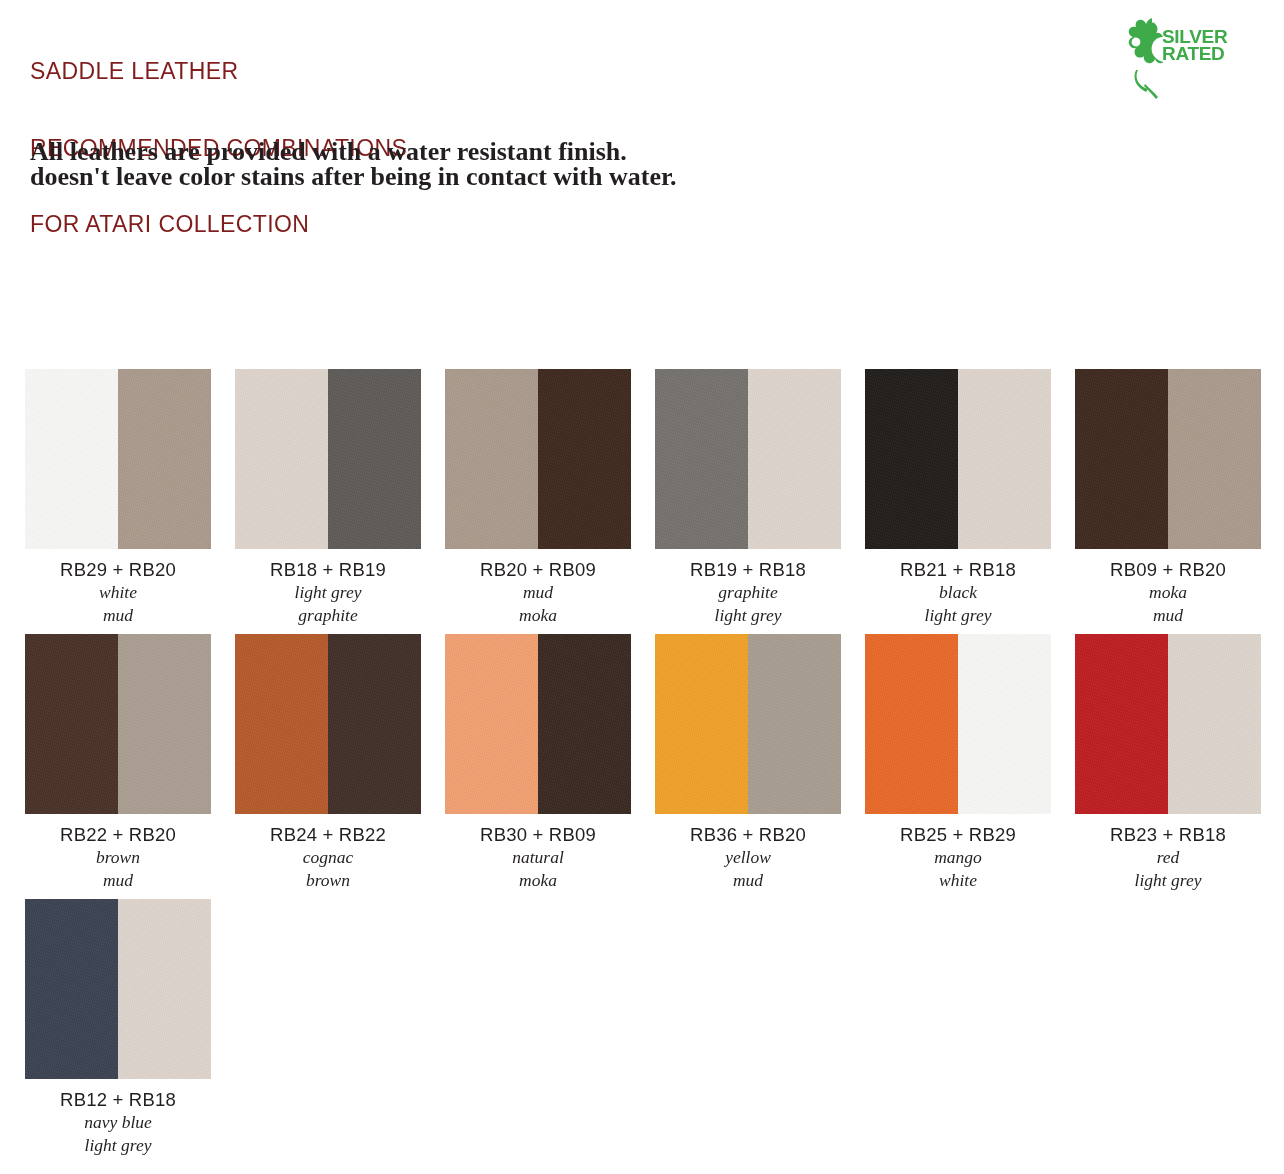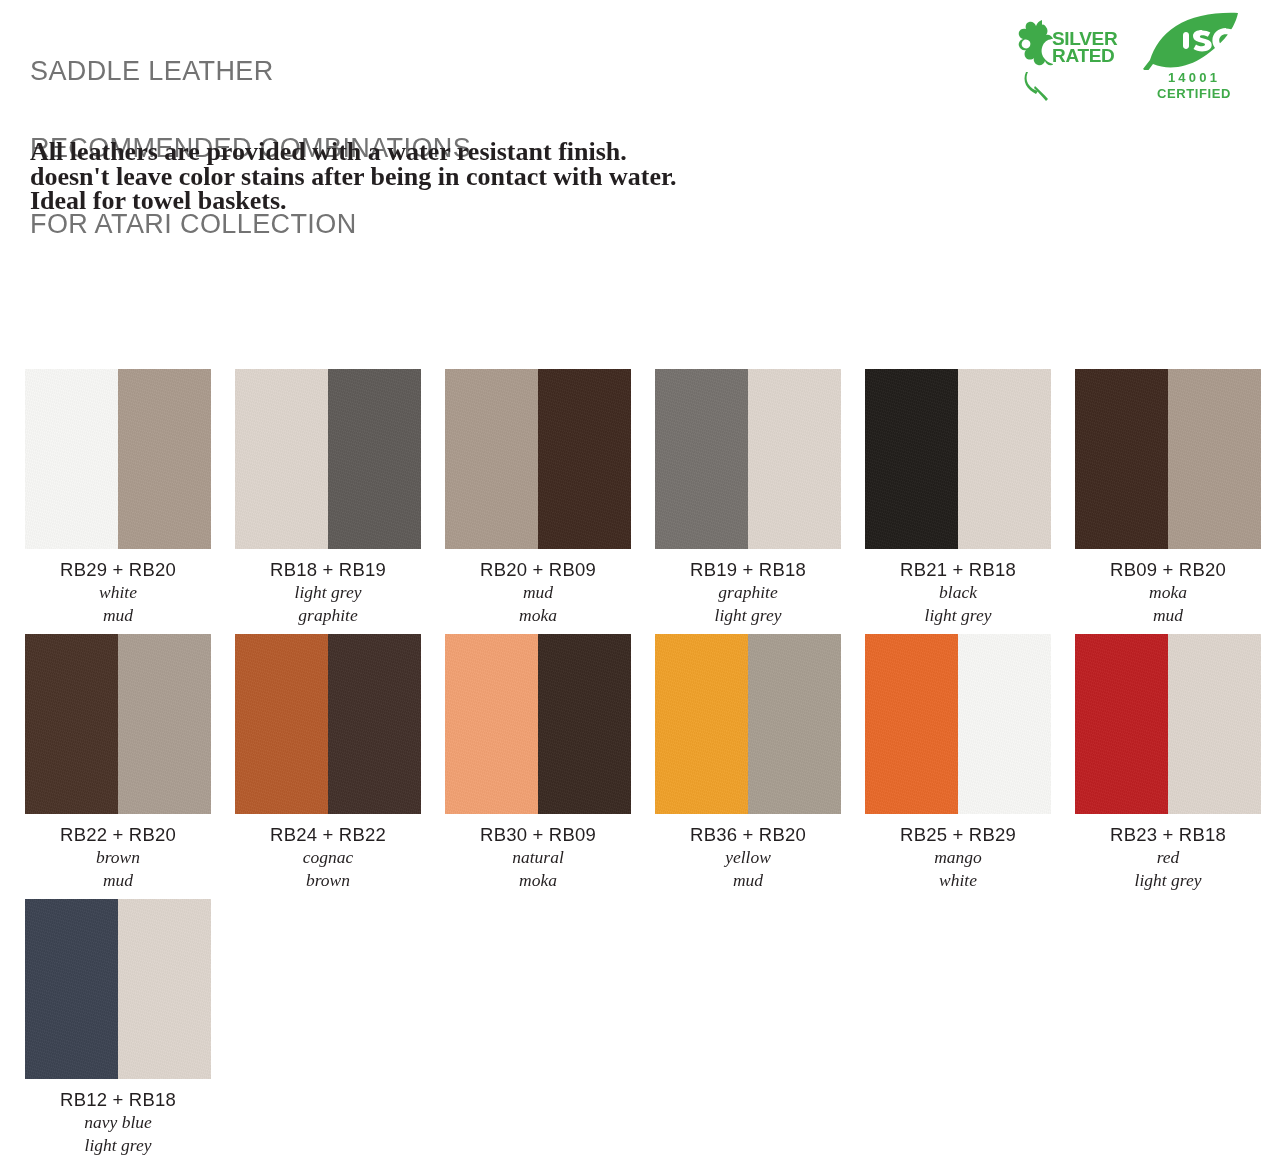--- a/index.html
+++ b/index.html
@@ -22,25 +22,25 @@
     position: absolute;
     left: 0; top: 0;
     width: 1284px;
     height: 120px;
   }
   #page-title {
     position: absolute;
     left: 30px;
     top: 8px;
     font-family: "Liberation Sans", sans-serif;
-    font-size: 27px;
+    font-size: 23px;
     line-height: 25.5px;
     letter-spacing: 0.4px;
     font-weight: 400;
-    color: #737373;
+    color: #7f1d1d;
     white-space: pre;
   }
   #page-title .tline { display: block; }
 
   
   #logos {
     position: absolute;
     right: 38px;
     top: 12px;
     display: flex;
@@ -203,40 +203,27 @@
         <path fill="#3faa49" d="M38 4c-3 1-5 3-6 6-1-3-4-5-7-4-3 1-4 4-3 7-3-1-6 0-7 3-1 3 1 6 4 7-3 1-5 4-4 7 1 3 4 5 7 4-2 2-2 6 0 8 2 2 6 2 8 0-1 3 1 6 4 7 3 1 6-1 7-4 1 3 4 5 7 4 0 0 1 0 1-1-4-1-7-3-9-6-3-4-3-9-1-13 2-4 6-6 10-6-1-3-4-5-7-4 2-2 2-6 0-8-1-2-3-3-4-2zM20 24c2-1 5 0 6 2 1 2 0 5-2 6-2 1-5 0-6-2-1-2 0-5 2-6z"></path>
         <path fill="#3faa49" d="M24 56c-2 4-2 9 1 13 2 3 5 5 9 6l-2 3c-4-2-8-5-10-9-2-4-2-9 0-13h2z"></path>
         <path fill="#3faa49" d="M30 72c4 4 8 8 12 13l2-2c-4-5-9-9-13-13l-1 2z"></path>
       </svg>
       <div class="silver-text">
         <span>SILVER</span>
         <span>RATED</span>
       </div>
     </div>
 
-    <div class="logo" id="logo-iso">
-      <svg class="isoleaf" viewBox="0 0 100 58" aria-hidden="true">
-        <path fill="#3faa49" d="M96 1C72 0 50 4 34 14 20 23 12 35 8 48l-7 9 4 3 6-8c14 6 32 4 47-5C76 36 92 20 96 1z"></path>
-        <g fill="#ffffff">
-          <path d="M44 20c-1.6 0-3 1.3-3 3v11c0 1.6 1.4 3 3 3s3-1.4 3-3V23c0-1.7-1.4-3-3-3z"></path>
-          <path d="M60 18c-5 0-9 2-9 6 0 3 2 5 6 6l4 1c1 .3 2 .8 2 1.6 0 1-1.3 1.6-3 1.6-2.4 0-4.6-.8-6-1.8l-2.5 4.6c2.2 1.5 5.4 2.4 8.6 2.4 5.6 0 9.6-2.4 9.6-6.4 0-3.2-2.2-5-6.4-6l-3.6-.9c-1.2-.3-1.8-.8-1.8-1.5 0-.9 1-1.4 2.6-1.4 2 0 4 .7 5.4 1.6l2.4-4.4c-2-1.3-5-2-8-2z"></path>
-          <path d="M84 16c-7.7 0-13.6 5.2-13.6 12.4 0 7 5.4 12 12.8 12 7.7 0 13.6-5.2 13.6-12.4 0-7-5.4-11.6-12.8-11.6zm-.4 6.2c3.6 0 6.4 2.6 6.4 6 0 3.6-2.8 6.2-6.4 6.2-3.6 0-6.4-2.6-6.4-6.1 0-3.5 2.8-6.1 6.4-6.1z"></path>
-        </g>
-      </svg>
-      <div class="iso-num">14001</div>
-      <div class="iso-cert">CERTIFIED</div>
-    </div>
 
   </div>
 </div>
 
 <div id="intro">
   <span class="pline">All leathers are provided with a water resistant finish.</span>
   <span class="pline">doesn't leave color stains after being in contact with water.</span>
-  <span class="pline">Ideal for towel baskets.</span>
 </div>
 
 <div id="swatch-grid">
     <div class="swatch-row">
       <div class="swatch-cell">
         <div class="swatch-chip bordered">
           <div class="swatch-half" style="background: rgb(247, 247, 245);"></div>
           <div class="swatch-half" style="background: rgb(171, 155, 141);"></div>
         </div>
         <div class="swatch-caption">

